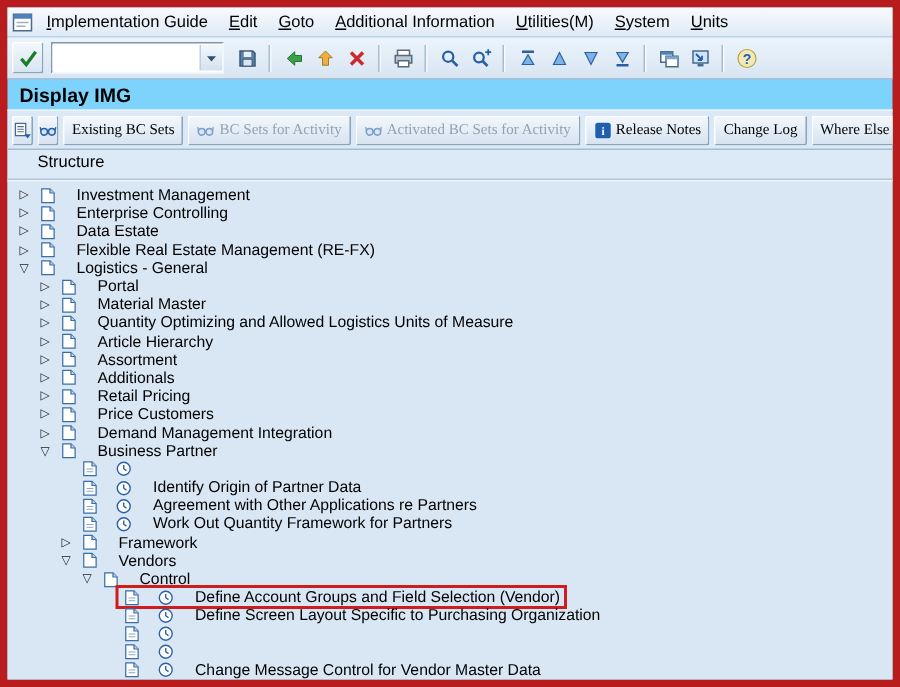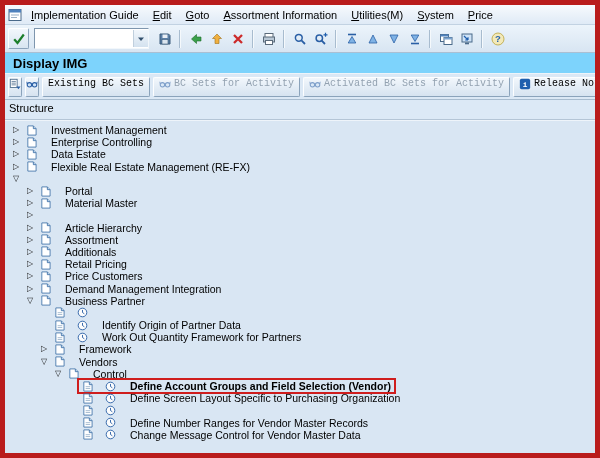--- a/index.html
+++ b/index.html
@@ -71,76 +71,76 @@
     height:25px; flex:0 0 25px;
     display:flex; align-items:center; gap:3px;
     padding:0 3px;
     background:#dbe8f5;
     border-top:1px solid #eef4fa;
     border-bottom:1px solid #a8bccf;
     overflow:hidden;
   }
   .app-btn {
     height:20px;
-    display:flex; align-items:flex-start; gap:3px;
+    display:flex; align-items:center; gap:3px;
     padding:0 5px; font-size:10px; white-space:nowrap;
     background:linear-gradient(#f2f7fc,#d6e3f0);
     border:1px solid; border-color:#fdfeff #8ba3bb #8ba3bb #fdfeff;
     border-radius:2px; color:#000; cursor:default;
-    font-family:Liberation Mono, monospace;
+    font-family:Liberation Serif, serif;
   }
   .app-btn.disabled { color:#93a2b1; }
   .app-btn.disabled svg { opacity:.55; }
   .app-btn svg { width:12px; height:12px; display:block; }
   .app-btn.icon-btn { width:24px; justify-content:center; padding:0; }
   
   .structure-header {
     flex:0 0 17px;
-    padding:2px 4px 0;
+    padding:2px 20px 0;
     font-size:11px; color:#000;
     border-bottom:1px solid #b4c5d6;
     background:#dce9f6;
   }
   .tree {
     flex:1 1 auto;
     background:#d9e6f3;
     border-top:1px solid #eef4fa;
     padding:3px 0 0;
     overflow:hidden;
   }
   .tree-row { display:flex; align-items:center; height:12.2px; }
   .indent { flex:0 0 auto; height:1px; }
   .arrow { flex:0 0 14px; width:14px; font-size:8px; line-height:1; color:#222; text-align:center; cursor:default; }
   .leaf-sp { flex:0 0 14px; width:14px; }
   .row-box { display:flex; align-items:center; gap:12px; padding:0 3px; }
-  .row-box.selected { outline:2px solid #cf1d1d;font-weight:bold; }
+  .row-box.selected { outline:2px solid #cf1d1d; }
   .tree-icon svg { width:11px; height:11px; display:block; }
   .tree-lbl { font-size:10.5px; color:#000; white-space:nowrap; padding-left:2px; cursor:default; }
 </style>
 </head>
 <body>
 
 <div class="window">
 
   <div class="menubar">
     <span class="sysicon">
         <svg viewBox="0 0 14 14">
           <rect x="1" y="1.5" width="12" height="11" fill="#fff" stroke="#4a6a8a"></rect>
           <rect x="1" y="1.5" width="12" height="3" fill="#4f81bd"></rect>
           <path d="M3 7h8M3 9.5h6" stroke="#9ab0c6" stroke-width="1"></path>
         </svg>
       </span>
     <nav class="menu-items" id="menu-items">
         <span class="menu-item">Implementation Guide</span>
         <span class="menu-item">Edit</span>
         <span class="menu-item">Goto</span>
-        <span class="menu-item">Assortment Information</span>
+        <span class="menu-item">Additional Information</span>
         <span class="menu-item">Utilities(M)</span>
         <span class="menu-item">System</span>
-        <span class="menu-item">Price</span>
+        <span class="menu-item">Units</span>
       </nav>
   </div>
 
   <div class="toolbar">
     <button class="tb-btn enter-btn">
       <span class="tb-ic">
           <svg viewBox="0 0 14 14">
             <path d="M2.2 7.2l3.3 3.8 6.3-8.5" fill="none" stroke="#1b7e2a" stroke-width="2.2"></path>
           </svg>
         </span>
@@ -394,20 +394,29 @@
               <path d="M2 1h6l3 3v7H2z" fill="#fff" stroke="#3b6ea5" stroke-width="0.9"></path>
               <path d="M8 1v3h3" fill="#bcd4ec" stroke="#3b6ea5" stroke-width="0.9"></path>
             </svg>
           </span>
           <span class="tree-lbl">Flexible Real Estate Management (RE-FX)</span>
         </span>
       </div>
       <div class="tree-row">
         <span class="indent" style="width: 4px;"></span>
         <span class="arrow">▽</span>
+        <span class="row-box">
+          <span class="tree-icon">
+            <svg viewBox="0 0 12 12">
+              <path d="M2 1h6l3 3v7H2z" fill="#fff" stroke="#3b6ea5" stroke-width="0.9"></path>
+              <path d="M8 1v3h3" fill="#bcd4ec" stroke="#3b6ea5" stroke-width="0.9"></path>
+            </svg>
+          </span>
+          <span class="tree-lbl">Logistics - General</span>
+        </span>
       </div>
       <div class="tree-row">
         <span class="indent" style="width: 18px;"></span>
         <span class="arrow">▷</span>
         <span class="row-box">
           <span class="tree-icon">
             <svg viewBox="0 0 12 12">
               <path d="M2 1h6l3 3v7H2z" fill="#fff" stroke="#3b6ea5" stroke-width="0.9"></path>
               <path d="M8 1v3h3" fill="#bcd4ec" stroke="#3b6ea5" stroke-width="0.9"></path>
             </svg>
@@ -424,20 +433,29 @@
               <path d="M2 1h6l3 3v7H2z" fill="#fff" stroke="#3b6ea5" stroke-width="0.9"></path>
               <path d="M8 1v3h3" fill="#bcd4ec" stroke="#3b6ea5" stroke-width="0.9"></path>
             </svg>
           </span>
           <span class="tree-lbl">Material Master</span>
         </span>
       </div>
       <div class="tree-row">
         <span class="indent" style="width: 18px;"></span>
         <span class="arrow">▷</span>
+        <span class="row-box">
+          <span class="tree-icon">
+            <svg viewBox="0 0 12 12">
+              <path d="M2 1h6l3 3v7H2z" fill="#fff" stroke="#3b6ea5" stroke-width="0.9"></path>
+              <path d="M8 1v3h3" fill="#bcd4ec" stroke="#3b6ea5" stroke-width="0.9"></path>
+            </svg>
+          </span>
+          <span class="tree-lbl">Quantity Optimizing and Allowed Logistics Units of Measure</span>
+        </span>
       </div>
       <div class="tree-row">
         <span class="indent" style="width: 18px;"></span>
         <span class="arrow">▷</span>
         <span class="row-box">
           <span class="tree-icon">
             <svg viewBox="0 0 12 12">
               <path d="M2 1h6l3 3v7H2z" fill="#fff" stroke="#3b6ea5" stroke-width="0.9"></path>
               <path d="M8 1v3h3" fill="#bcd4ec" stroke="#3b6ea5" stroke-width="0.9"></path>
             </svg>
@@ -553,20 +571,40 @@
               <path d="M4 6.2h5M4 8.2h5" stroke="#8aa6c2" stroke-width="0.8"></path>
             </svg>
           </span>
           <span class="tree-icon">
             <svg viewBox="0 0 12 12">
               <circle cx="6" cy="6" r="4.7" fill="#fdfdfd" stroke="#2a5fa5" stroke-width="1"></circle>
               <path d="M6 3.2V6l2 1.4" stroke="#2a5fa5" stroke-width="1" fill="none"></path>
             </svg>
           </span>
           <span class="tree-lbl">Identify Origin of Partner Data</span>
+        </span>
+      </div>
+      <div class="tree-row">
+        <span class="indent" style="width: 32px;"></span>
+        <span class="leaf-sp"></span>
+        <span class="row-box">
+          <span class="tree-icon">
+            <svg viewBox="0 0 12 12">
+              <path d="M2 1h6l3 3v7H2z" fill="#fff" stroke="#3b6ea5" stroke-width="0.9"></path>
+              <path d="M8 1v3h3" fill="#bcd4ec" stroke="#3b6ea5" stroke-width="0.9"></path>
+              <path d="M4 6.2h5M4 8.2h5" stroke="#8aa6c2" stroke-width="0.8"></path>
+            </svg>
+          </span>
+          <span class="tree-icon">
+            <svg viewBox="0 0 12 12">
+              <circle cx="6" cy="6" r="4.7" fill="#fdfdfd" stroke="#2a5fa5" stroke-width="1"></circle>
+              <path d="M6 3.2V6l2 1.4" stroke="#2a5fa5" stroke-width="1" fill="none"></path>
+            </svg>
+          </span>
+          <span class="tree-lbl">Agreement with Other Applications re Partners</span>
         </span>
       </div>
       <div class="tree-row">
         <span class="indent" style="width: 32px;"></span>
         <span class="leaf-sp"></span>
         <span class="row-box">
           <span class="tree-icon">
             <svg viewBox="0 0 12 12">
               <path d="M2 1h6l3 3v7H2z" fill="#fff" stroke="#3b6ea5" stroke-width="0.9"></path>
               <path d="M8 1v3h3" fill="#bcd4ec" stroke="#3b6ea5" stroke-width="0.9"></path>
@@ -690,21 +728,20 @@
               <path d="M8 1v3h3" fill="#bcd4ec" stroke="#3b6ea5" stroke-width="0.9"></path>
               <path d="M4 6.2h5M4 8.2h5" stroke="#8aa6c2" stroke-width="0.8"></path>
             </svg>
           </span>
           <span class="tree-icon">
             <svg viewBox="0 0 12 12">
               <circle cx="6" cy="6" r="4.7" fill="#fdfdfd" stroke="#2a5fa5" stroke-width="1"></circle>
               <path d="M6 3.2V6l2 1.4" stroke="#2a5fa5" stroke-width="1" fill="none"></path>
             </svg>
           </span>
-          <span class="tree-lbl">Define Number Ranges for Vendor Master Records</span>
         </span>
       </div>
       <div class="tree-row">
         <span class="indent" style="width: 60px;"></span>
         <span class="leaf-sp"></span>
         <span class="row-box">
           <span class="tree-icon">
             <svg viewBox="0 0 12 12">
               <path d="M2 1h6l3 3v7H2z" fill="#fff" stroke="#3b6ea5" stroke-width="0.9"></path>
               <path d="M8 1v3h3" fill="#bcd4ec" stroke="#3b6ea5" stroke-width="0.9"></path>

